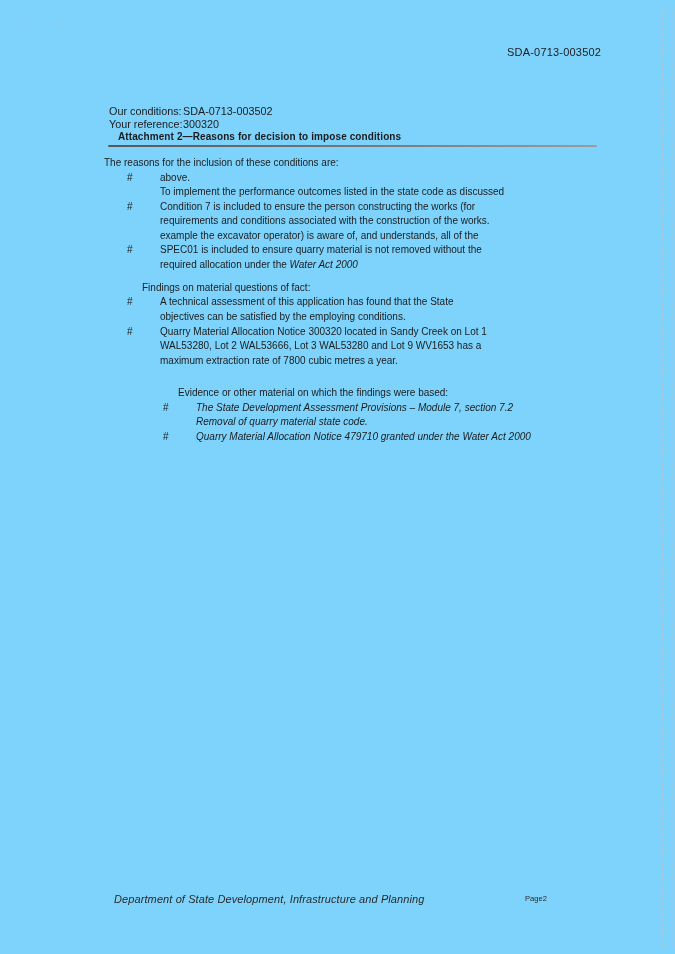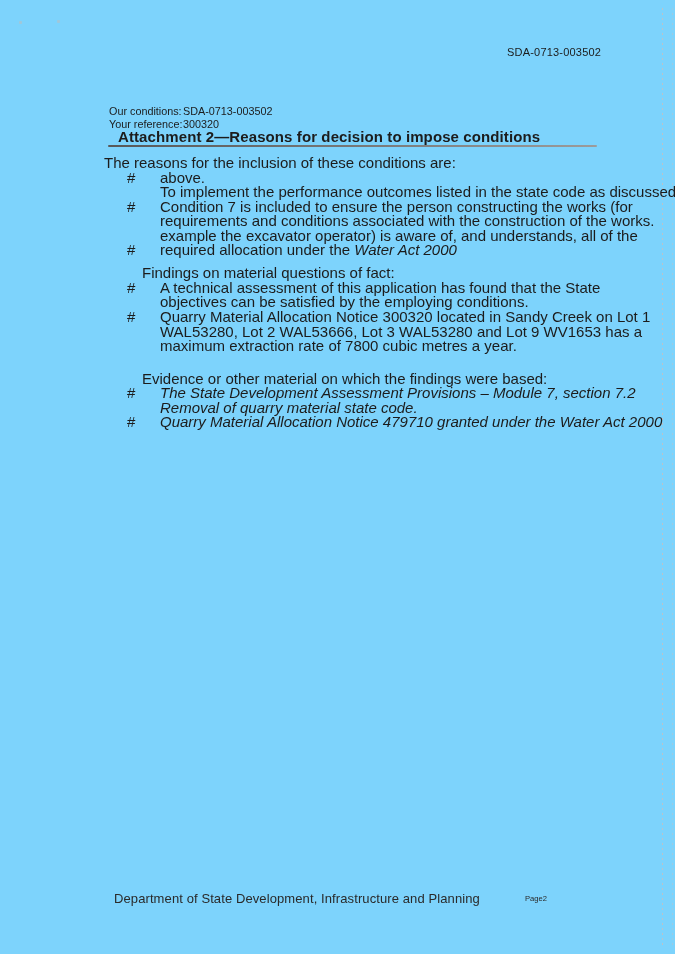--- a/index.html
+++ b/index.html
@@ -49,64 +49,65 @@
     left: 109px; top: 105px;
     font-size: 10.8px;
   }
   .ref-row { line-height: 13.2px; white-space: nowrap; }
   .ref-label { display: inline-block; width: 74px; }
 
   
   .heading {
     position: absolute;
     left: 118px; top: 130px;
-    font-size: 15px;
+    font-size: 10px;
     font-weight: bold;
     line-height: 14px;
     white-space: nowrap;
     letter-spacing: .1px;
   }
   .heading-rule {
     position: absolute;
     left: 108px; top: 145px;
     width: 489px; height: 2px;
     background: linear-gradient(to right, #585858, #7a7a7a 55%, #9b9b9b);
     border-radius: 1px;
   }
 
   
   .doc-body {
     position: absolute;
     left: 0; top: 156px;
     width: 675px;
-    font-size: 15px;
+    font-size: 10px;
   }
   .line { line-height: 14.55px; height: 14.55px; white-space: nowrap; }
   .lead-main { padding-left: 104px; }
   .lead-indent { padding-left: 142px; }
   .bullet { display: flex; }
   .bullet .marker {
     flex: none;
     margin-left: 127px;
     width: 33px;
     line-height: 14.55px;
   }
   .btext { flex: none; }
   .section:nth-child(2) { margin-top: 8.5px; }
-  .section:nth-child(3) { margin-top: 18px; }
+  .section:nth-child(3) { margin-top: 18px; padding-left: 36px; }
   .it { font-style: italic; text-align: center; }
 
   
   .footer-left {
     position: absolute;
     left: 114px; top: 894px;
-    font-size: 13px;
+    font-size: 11px;
     line-height: 10px;
     color: #2a2a2a;
     letter-spacing: .1px;
+    font-style: italic;
   }
   .footer-right {
     position: absolute;
     left: 525px; top: 894px;
     font-size: 7.6px;
     line-height: 10px;
     color: #2a2a2a;
   }
 </style>
 </head>
@@ -143,20 +144,21 @@
           <div class="marker">#</div>
           <div class="btext">
             <div class="line"><span>Condition 7 is included to ensure the person constructing the works (for</span></div>
             <div class="line"><span>requirements and conditions associated with the construction of the works.</span></div>
             <div class="line"><span>example the excavator operator) is aware of, and understands, all of the</span></div>
           </div>
         </div>
         <div class="bullet">
           <div class="marker">#</div>
           <div class="btext">
+            <div class="line"><span>SPEC01 is included to ensure quarry material is not removed without the</span></div>
             <div class="line"><span>required allocation under the </span><span class="it">Water Act 2000</span></div>
           </div>
         </div>
       </div>
       <div class="section">
         <div class="line lead-indent">Findings on material questions of fact:</div>
         <div class="bullet">
           <div class="marker">#</div>
           <div class="btext">
             <div class="line"><span>A technical assessment of this application has found that the State</span></div>

